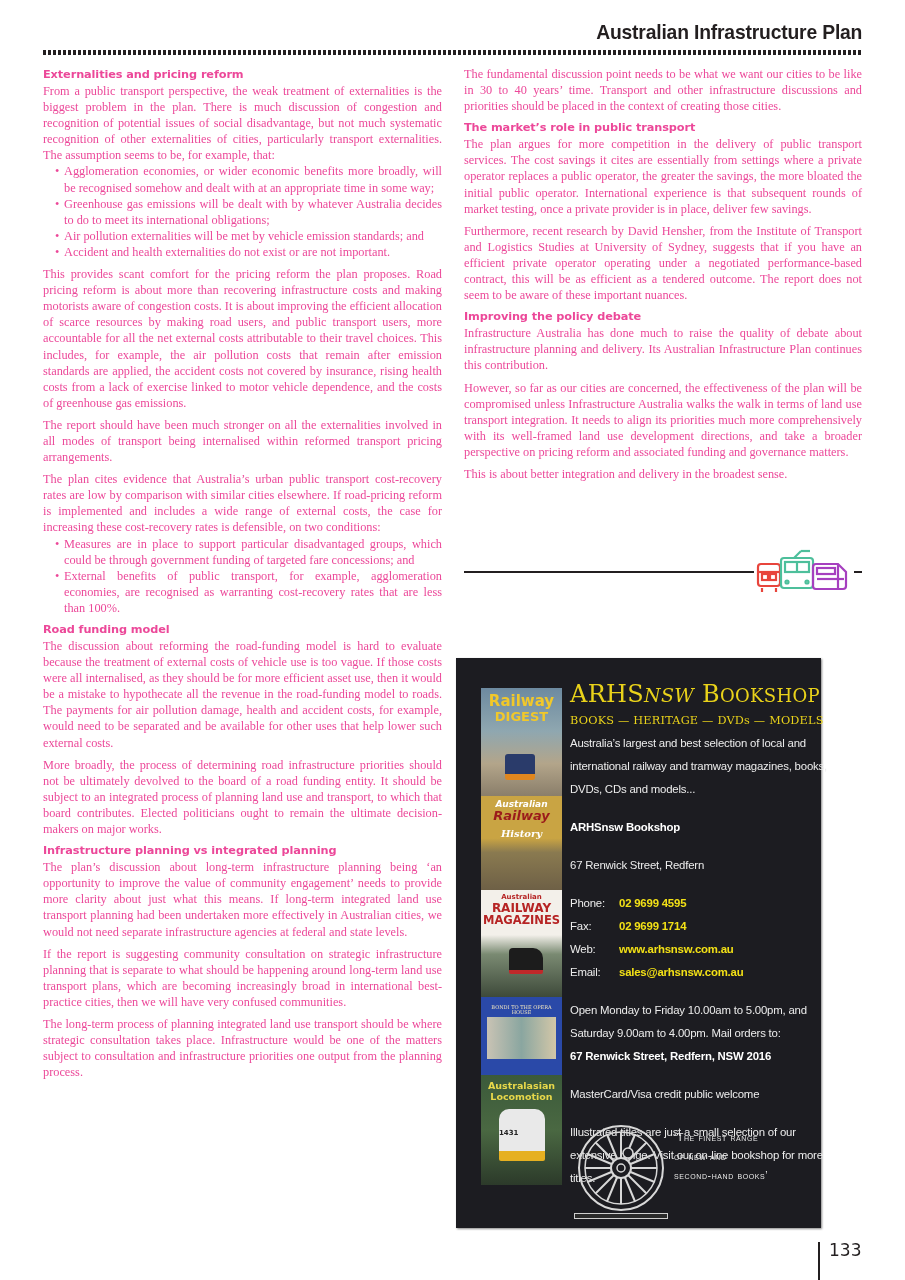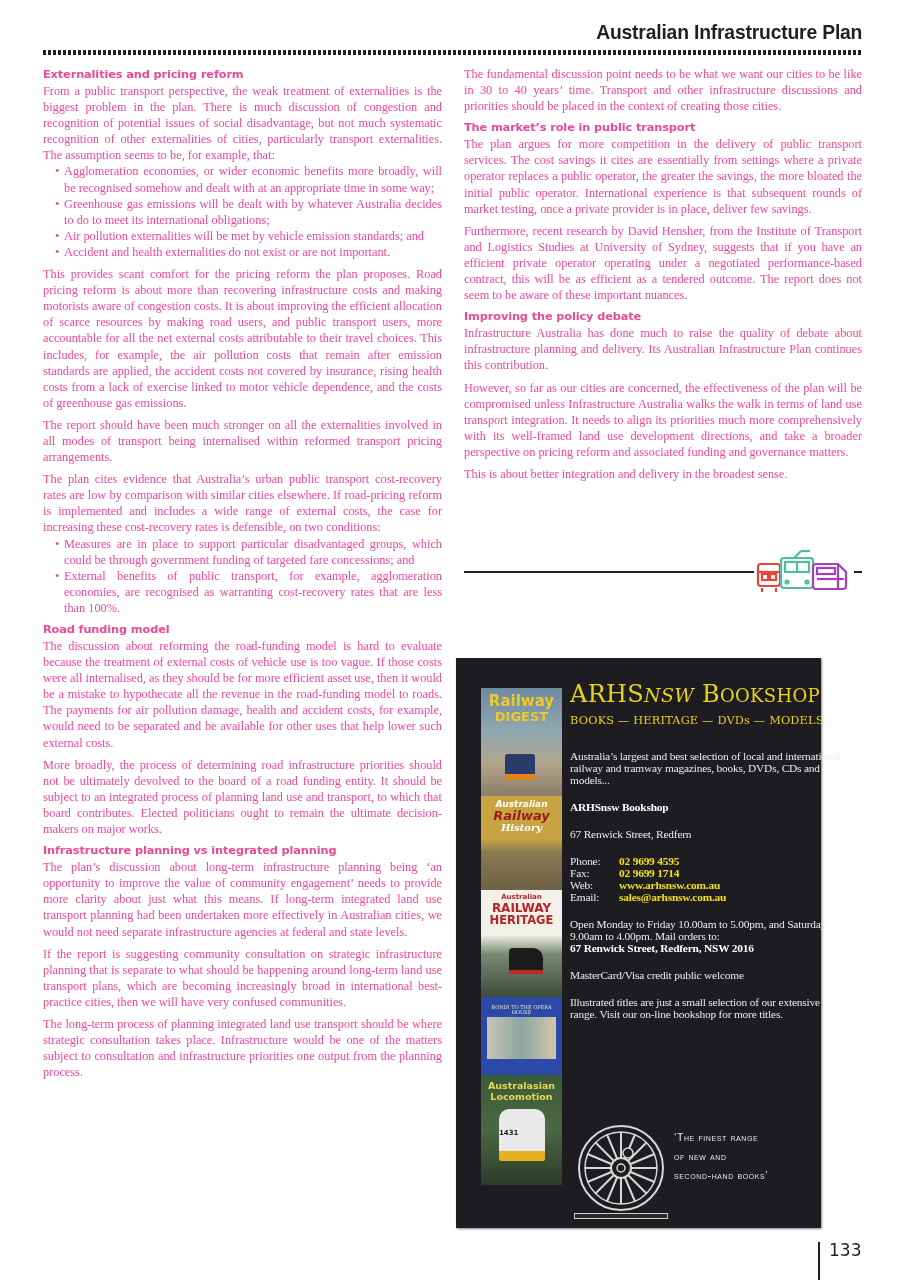--- a/index.html
+++ b/index.html
@@ -59,22 +59,22 @@
       white-space: nowrap;
     }
     .ad-title .nsw { font-style: italic; font-size: 19px; }
     .ad-title .sc { font-size: 18px; }
     .ad-sub {
       position: absolute; left: 114px; top: 56px;
       font-family: "DejaVu Serif", serif; color: #e9d21a; font-size: 11.3px; letter-spacing: 0.2px;
       white-space: nowrap;
     }
     .ad-body {
-      position: absolute; left: 114px; top: 92px; width: 275px;
-      font-family: Liberation Serif, serif; color: #ececec; font-size: 11.4px; line-height: 12px;
+      position: absolute; left: 114px; top: 74px; width: 275px;
+      font-family: Liberation Sans, sans-serif; color: #ececec; font-size: 11.4px; line-height: 23px;
       letter-spacing: -0.2px;
     }
     .ad-body .blk { margin-bottom: 15px; }
     .ad-body b { color: #ffffff; }
     .contact-row { display: flex; }
     .contact-row .lbl { width: 49px; }
     .contact-row .val { color: #f2e016; font-weight: bold; }
 
     .wheel { position: absolute; left: 120px; top: 465px; width: 90px; height: 90px; }
     .wheel-plate {
@@ -171,26 +171,26 @@
 <div class="ad">
   <div class="covers">
     <div class="cover" style="height:108px;background:linear-gradient(180deg,#6d8aa0 0%,#8fa7b0 40%,#b3a58a 70%,#8a7e6a 100%);">
       <div class="ct" style="top:6px;font-size:15px;color:#f1c82a;">Railway</div>
       <div class="ct" style="top:22px;font-size:13px;color:#f1c82a;">DIGEST</div>
       <div style="position:absolute;left:24px;top:66px;width:30px;height:26px;background:#2a3b6a;border-bottom:6px solid #e0861e;border-radius:3px;"></div>
     </div>
     <div class="cover" style="height:94px;background:linear-gradient(180deg,#c9a443 0%,#c9a443 45%,#8a7a50 60%,#6e6046 100%);">
       <div class="ct" style="top:4px;font-size:9px;color:#fff;font-style:italic;">Australian</div>
       <div class="ct" style="top:13px;font-size:13px;color:#9b1b1b;font-style:italic;">Railway</div>
-      <div class="ct" style="top:27px;font-size:10px;color:#fff;font-style:italic;font-family:'DejaVu Serif',serif;">History</div>
+      <div class="ct" style="top:33px;font-size:10px;color:#fff;font-style:italic;font-family:'DejaVu Serif',serif;">History</div>
     </div>
     <div class="cover" style="height:107px;background:linear-gradient(180deg,#f3f0ea 0%,#f3f0ea 42%,#7a8a72 60%,#3e4a3a 100%);">
       <div class="ct" style="top:4px;font-size:7px;color:#b62424;">Australian</div>
       <div class="ct" style="top:12px;font-size:12px;color:#b62424;">RAILWAY</div>
-      <div class="ct" style="top:25px;font-size:11.5px;color:#b62424;">HERITAGE</div>
+      <div class="ct" style="top:25px;font-size:11.5px;color:#b62424;">MAGAZINES</div>
       <div style="position:absolute;left:28px;top:58px;width:34px;height:26px;background:#1c1c1c;border-bottom:4px solid #c0282a;border-radius:4px 10px 2px 2px;"></div>
     </div>
     <div class="cover" style="height:78px;background:#2a49a8;">
       <div class="ct" style="top:8px;font-size:5px;color:#f3e7c0;font-weight:normal;font-family:'DejaVu Serif',serif;">BONDI TO THE OPERA HOUSE</div>
       <div style="position:absolute;left:6px;top:20px;width:69px;height:42px;background:linear-gradient(90deg,#c9c3b4,#8aa6a0,#d3c7a8);"></div>
     </div>
     <div class="cover" style="height:110px;background:linear-gradient(180deg,#3b5a3a 0%,#4a6842 50%,#2c3a2a 100%);">
       <div class="ct" style="top:6px;font-size:9.5px;color:#e8d84a;">Australasian</div>
       <div class="ct" style="top:17px;font-size:9.5px;color:#e8d84a;">Locomotion</div>
       <div style="position:absolute;left:18px;top:34px;width:46px;height:52px;background:#e9e9e9;border-radius:10px 10px 2px 2px;border-bottom:10px solid #e6b021;">

